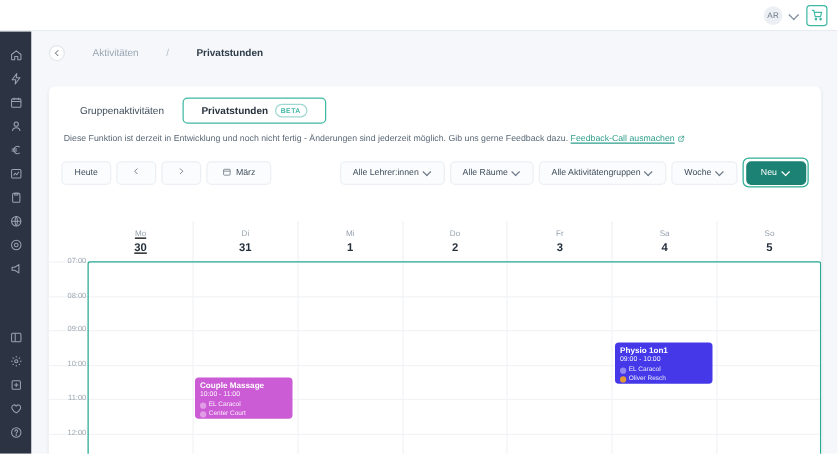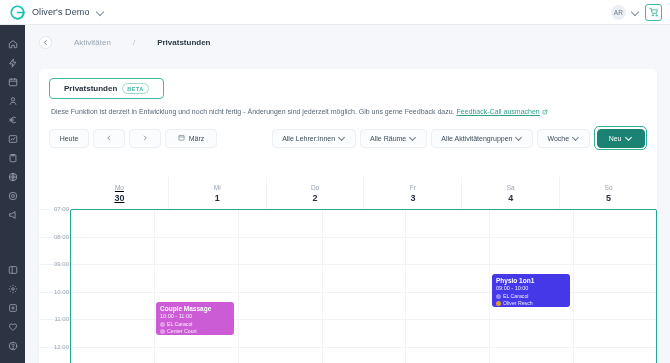--- a/index.html
+++ b/index.html
@@ -186,30 +186,20 @@
   }
   .ev-title { font-size: 6.5px; font-weight: bold; line-height: 1.25; }
   .ev-time { font-size: 5.5px; opacity: .92; line-height: 1.35; }
   .ev-meta { font-size: 5.2px; opacity: .9; display: flex; align-items: center; gap: 2px; line-height: 1.4; }
   .dotc { width: 5px; height: 5px; border-radius: 50%; background: rgba(255,255,255,.45); flex: 0 0 5px; }
 </style>
 </head>
 <body>
 
 <div class="topbar">
-  <div class="brand">
-    <span class="brand-logo">
-      <svg width="15" height="15" viewBox="0 0 24 24">
-        <circle cx="12" cy="12" r="10" fill="none" stroke="#15c3b2" stroke-width="2.6"></circle>
-        <path d="M12 12 L22 12 A10 10 0 0 1 8 21" fill="none" stroke="#15c3b2" stroke-width="2.6" stroke-linecap="round"></path>
-      </svg>
-    </span>
-    <span class="brand-name">Oliver's Demo</span>
-    <span class="chev"></span>
-  </div>
   <div class="topbar-right">
     <span class="avatar-ar">AR</span>
     <span class="chev"></span>
     <span class="cart-box">
       <svg width="10" height="10" viewBox="0 0 24 24" fill="none" stroke="#3fb8a4" stroke-width="2.2" stroke-linecap="round" stroke-linejoin="round">
         <circle cx="9" cy="20" r="1.4"></circle>
           <circle cx="18" cy="20" r="1.4"></circle>
         <path d="M2 3h3l2.6 12h10.2l2.2-8H6"></path>
       </svg>
     </span>
@@ -317,20 +307,23 @@
         </svg>
     </span>
     <span class="crumb-muted">Aktivitäten</span>
     <span class="crumb-sep">/</span>
     <span class="crumb-cur">Privatstunden</span>
   </div>
 
   <div class="card">
 
     <div class="tabs">
+      <div class="tab">
+        <span>Gruppenaktivitäten</span>
+      </div>
       <div class="tab active">
         <span>Privatstunden</span>
         <span class="beta">BETA</span>
       </div>
     </div>
 
     <div class="notice">
       <span>Diese Funktion ist derzeit in Entwicklung und noch nicht fertig - Änderungen sind jederzeit möglich. Gib uns gerne Feedback dazu.</span>
       <a href="#"><span>Feedback-Call ausmachen</span></a><span class="ext-ico"><svg width="6" height="6" viewBox="0 0 24 24" fill="none" stroke="#2f9e8b" stroke-width="2.4" stroke-linecap="round">
             <path d="M14 4h6v6M20 4l-9 9M18 14v5a1 1 0 0 1-1 1H5a1 1 0 0 1-1-1V7a1 1 0 0 1 1-1h5"></path>
@@ -383,20 +376,24 @@
           <span class="chev"></span>
         </div>
       </div>
     </div>
 
     <div class="cal">
       <div class="cal-head">
         <div class="dayh">
           <span class="dow">Mo</span>
           <span class="dnum">30</span>
+        </div>
+        <div class="dayh">
+          <span class="dow">Di</span>
+          <span class="dnum">31</span>
         </div>
         <div class="dayh">
           <span class="dow">Mi</span>
           <span class="dnum">1</span>
         </div>
         <div class="dayh">
           <span class="dow">Do</span>
           <span class="dnum">2</span>
         </div>
         <div class="dayh">

